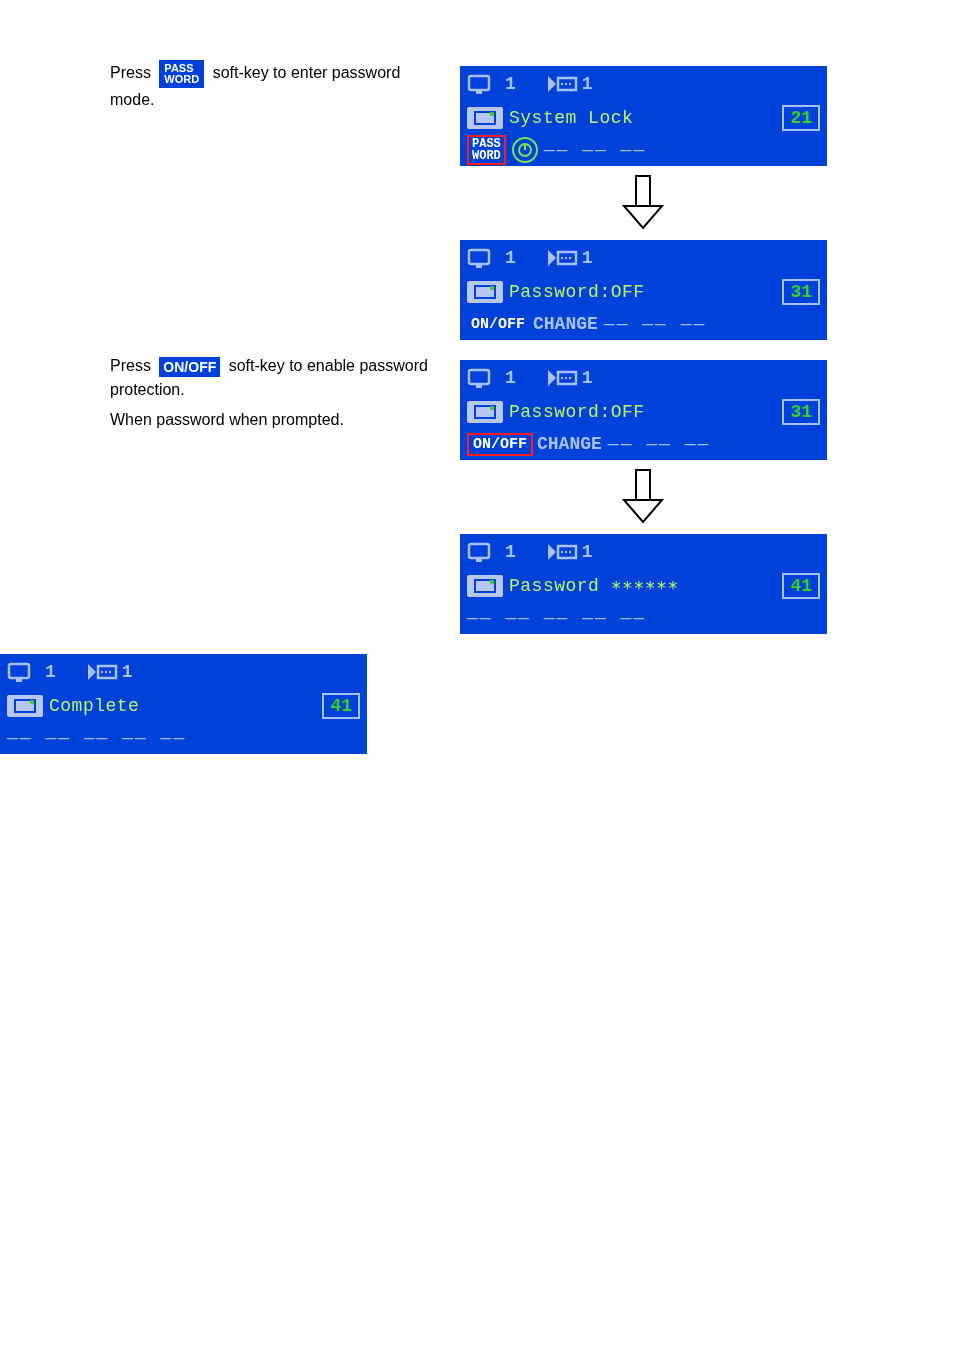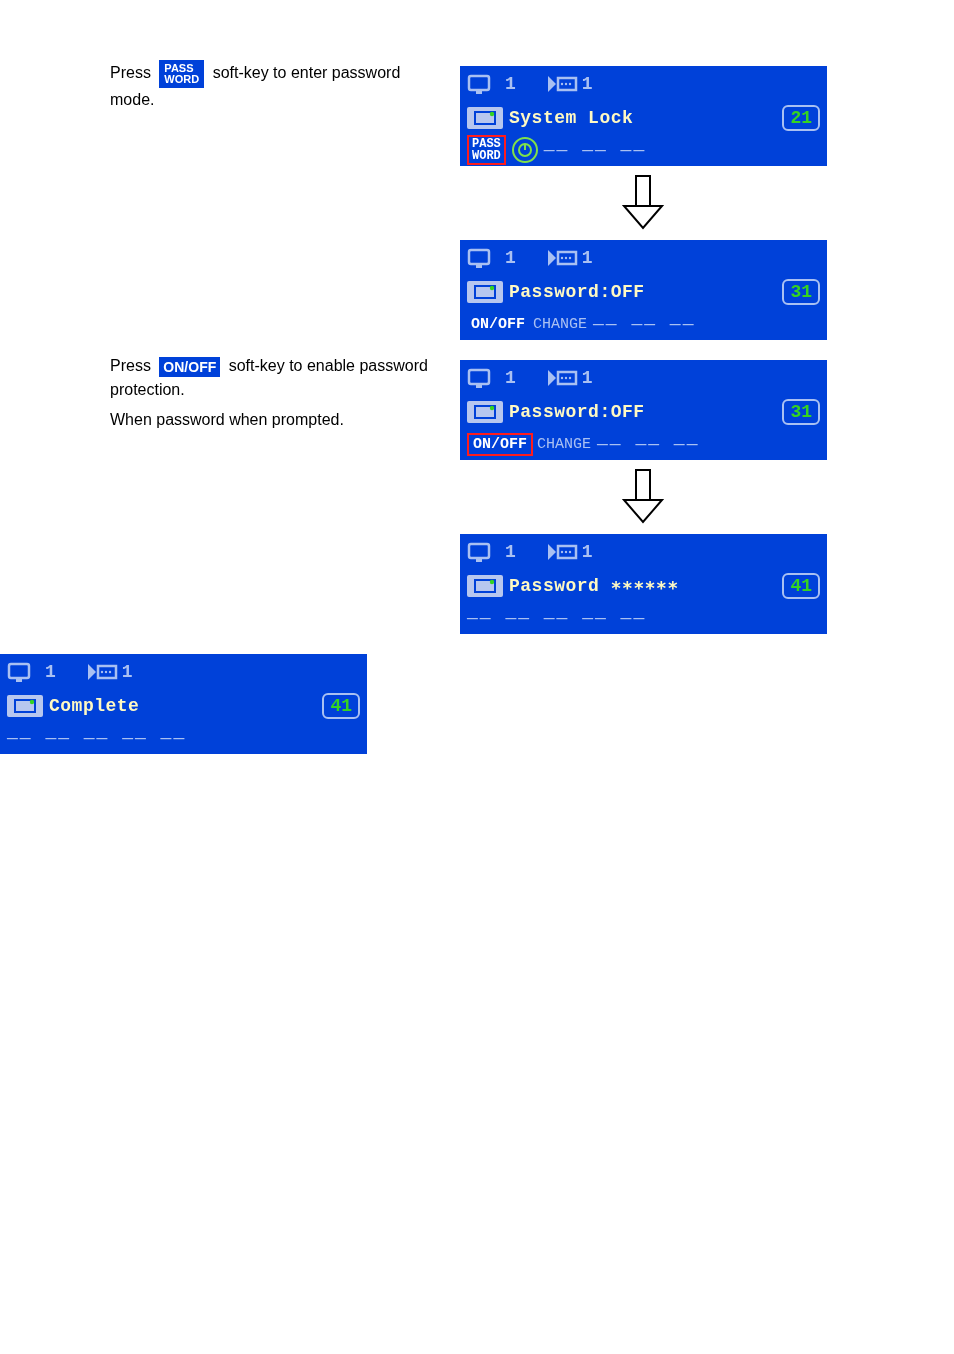--- a/index.html
+++ b/index.html
@@ -6,39 +6,39 @@
   .page{width:954px;margin:0 auto;padding:60px 0 0 0;box-sizing:border-box}
   .row{display:flex;align-items:flex-start}
   .left{width:460px;padding-left:110px;padding-right:20px;box-sizing:border-box}
   .right{width:494px;box-sizing:border-box;display:flex;flex-direction:column;align-items:flex-start}
   .lcd{background:#0041d9;color:#ced6f2;width:365px;border:1px solid #0041d9;font-family:"Courier New",monospace;font-size:18px;line-height:1;margin-top:6px}
   .lcd .top{display:flex;align-items:center;height:34px;padding:0 6px}
   .lcd .mid{display:flex;align-items:center;height:34px;padding:0 6px}
   .lcd .bot{display:flex;align-items:center;height:30px;padding:0 6px}
   .num{color:#a9c0f2;font-weight:700;margin-left:2px}
   .titlebox{display:inline-flex;align-items:center;background:#b7c7ef;color:#0041d9;border-radius:2px;padding:3px 6px;font-weight:700;margin-right:6px}
-  .titletxt{color:#fef9c3;font-weight:700;letter-spacing:.5px}
+  .titletxt{color:#bef264;font-weight:400;letter-spacing:.5px}
   .dash{color:#a9c0f2;letter-spacing:2px}
   .passpill{display:inline-block;background:#0041d9;color:#fff;border:2px solid #ff1c1c;font-size:12px;font-weight:700;line-height:1;padding:1px 3px;margin-right:6px;text-align:left}
   .clock{display:inline-flex;align-items:center;justify-content:center;width:22px;height:22px;border:2px solid #7fe04a;border-radius:50%;color:#7fe04a;font-size:14px;font-weight:700;margin-right:6px}
   .onoffpill{background:#0041d9;color:#fff;font-weight:700;padding:2px 4px;margin-right:4px;font-size:15px}
   .onoffpill.red{border:2px solid #ff1c1c}
-  .chgpill{color:#a9c0f2;font-weight:400;padding:2px 0;margin-right:6px;font-size:15px}
+  .chgpill{color:#a9c0f2;font-weight:700;padding:2px 0;margin-right:6px;font-size:18px}
   .arrow{display:flex;justify-content:center;width:365px;margin:8px 0 4px}
   .arrow svg{width:46px;height:56px}
   .inlineIcon{display:inline-flex;vertical-align:middle}
   .iconMon{width:30px;height:24px}
   .iconPlay{width:34px;height:24px}
   .paraIcon{display:inline-block;vertical-align:middle;margin:0 4px}
   .badge-inline{display:inline-block;background:#0041d9;color:#fff;font-size:11px;font-weight:700;padding:2px 4px;line-height:1;border:1px solid #0041d9;vertical-align:middle}
   .badge-inline-onoff{display:inline-block;background:#0041d9;color:#fff;font-size:14px;font-weight:700;padding:3px 4px;line-height:1;vertical-align:middle}
   .step-text{font-size:16px;line-height:1.5}
   .complete-inline{color:#0070c0;font-weight:400}
   .sectionGap{height:14px}
-  .endcount{display:inline-flex;align-items:center;border:2px solid #a9c0f2;border-radius:6px;color:#35d321;font-weight:700;padding:0 6px;height:22px;margin-left:auto}
+  .endcount{display:inline-flex;align-items:center;border:2px solid #a9c0f2;border-radius:0;color:#35d321;font-weight:700;padding:0 6px;height:22px;margin-left:auto}
   .flexfill{flex:1}
   .lcdMonIcon{display:inline-flex;align-items:center;margin-right:6px}
 </style>
 </head>
 <body>
 
 <div class="page">
 
   <div class="row">
     <div class="left step-text">

